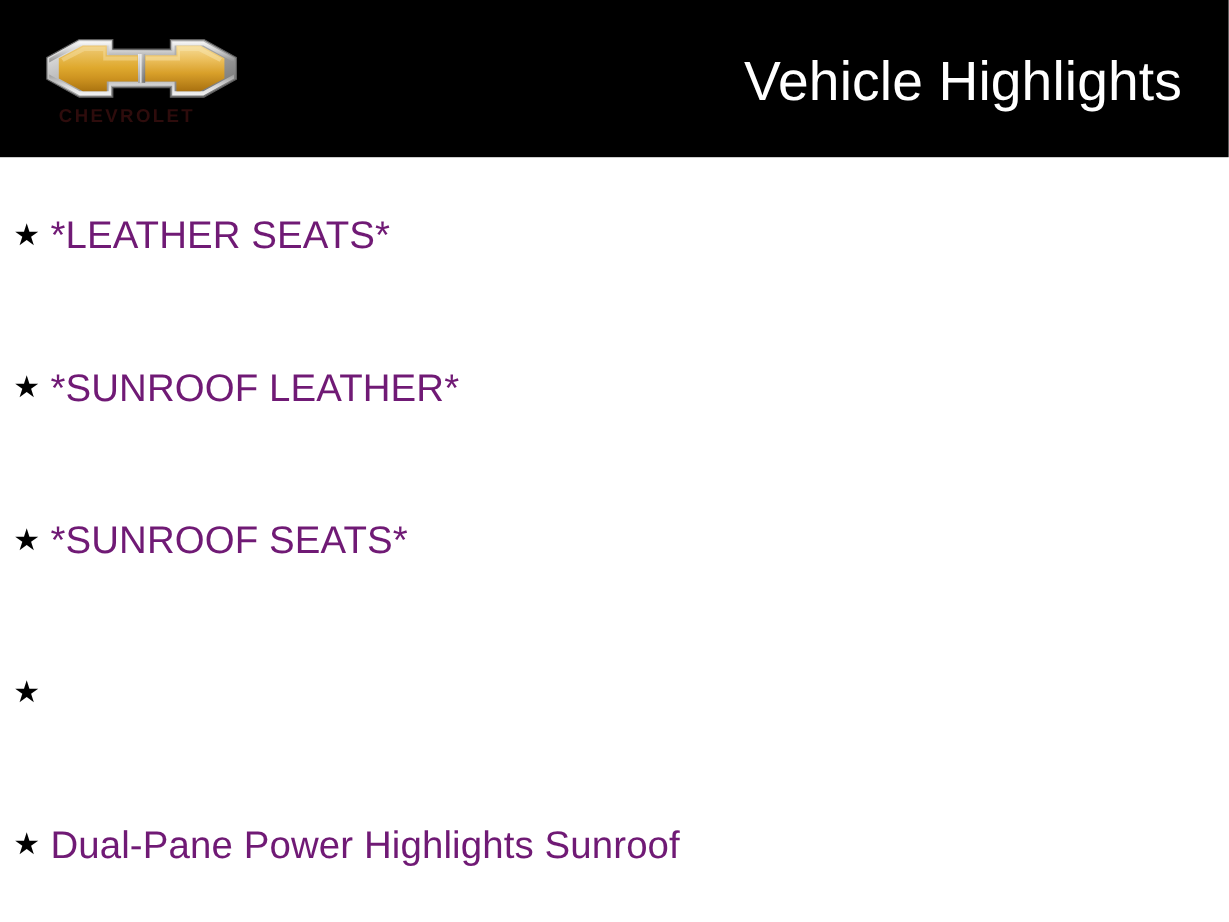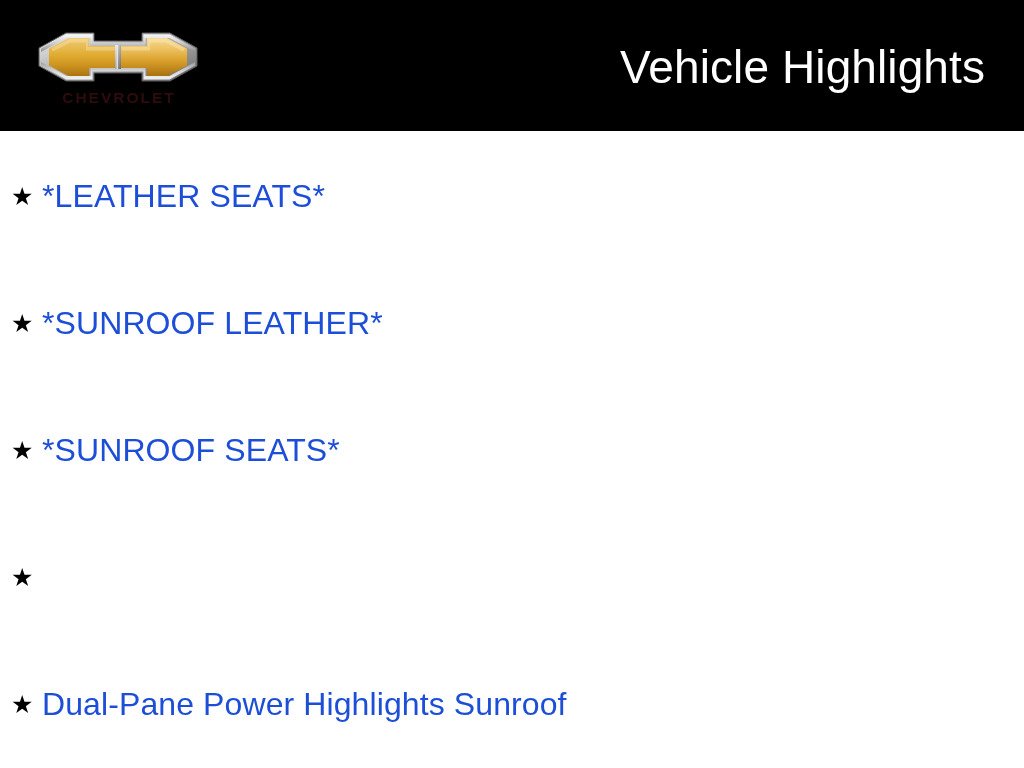--- a/index.html
+++ b/index.html
@@ -47,21 +47,21 @@
     width: 164px;
     height: 62px;
     display: block;
   }
 
   #brand-wordmark {
     position: absolute;
     left: 13px;
     top: 62px;
     width: 140px;
-    text-align: center;
+    text-align: left;
     font-size: 15.5px;
     letter-spacing: 2.0px;
     font-weight: bold;
     color: #2e0c0c;
     line-height: 20px;
     white-space: nowrap;
     user-select: none;
   }
 
   #page-title {
@@ -112,21 +112,21 @@
     color: #000000;
     text-align: left;
     user-select: none;
   }
 
   .highlight-label {
     flex: 0 1 auto;
     margin-left: 9px;
     font-size: 32px;
     line-height: 38px;
-    color: #1d4ed8;
+    color: #701a75;
     white-space: nowrap;
     letter-spacing: 0.1px;
   }
 </style>
 </head>
 <body>
 
 <div id="page">
 
   <div id="header">

